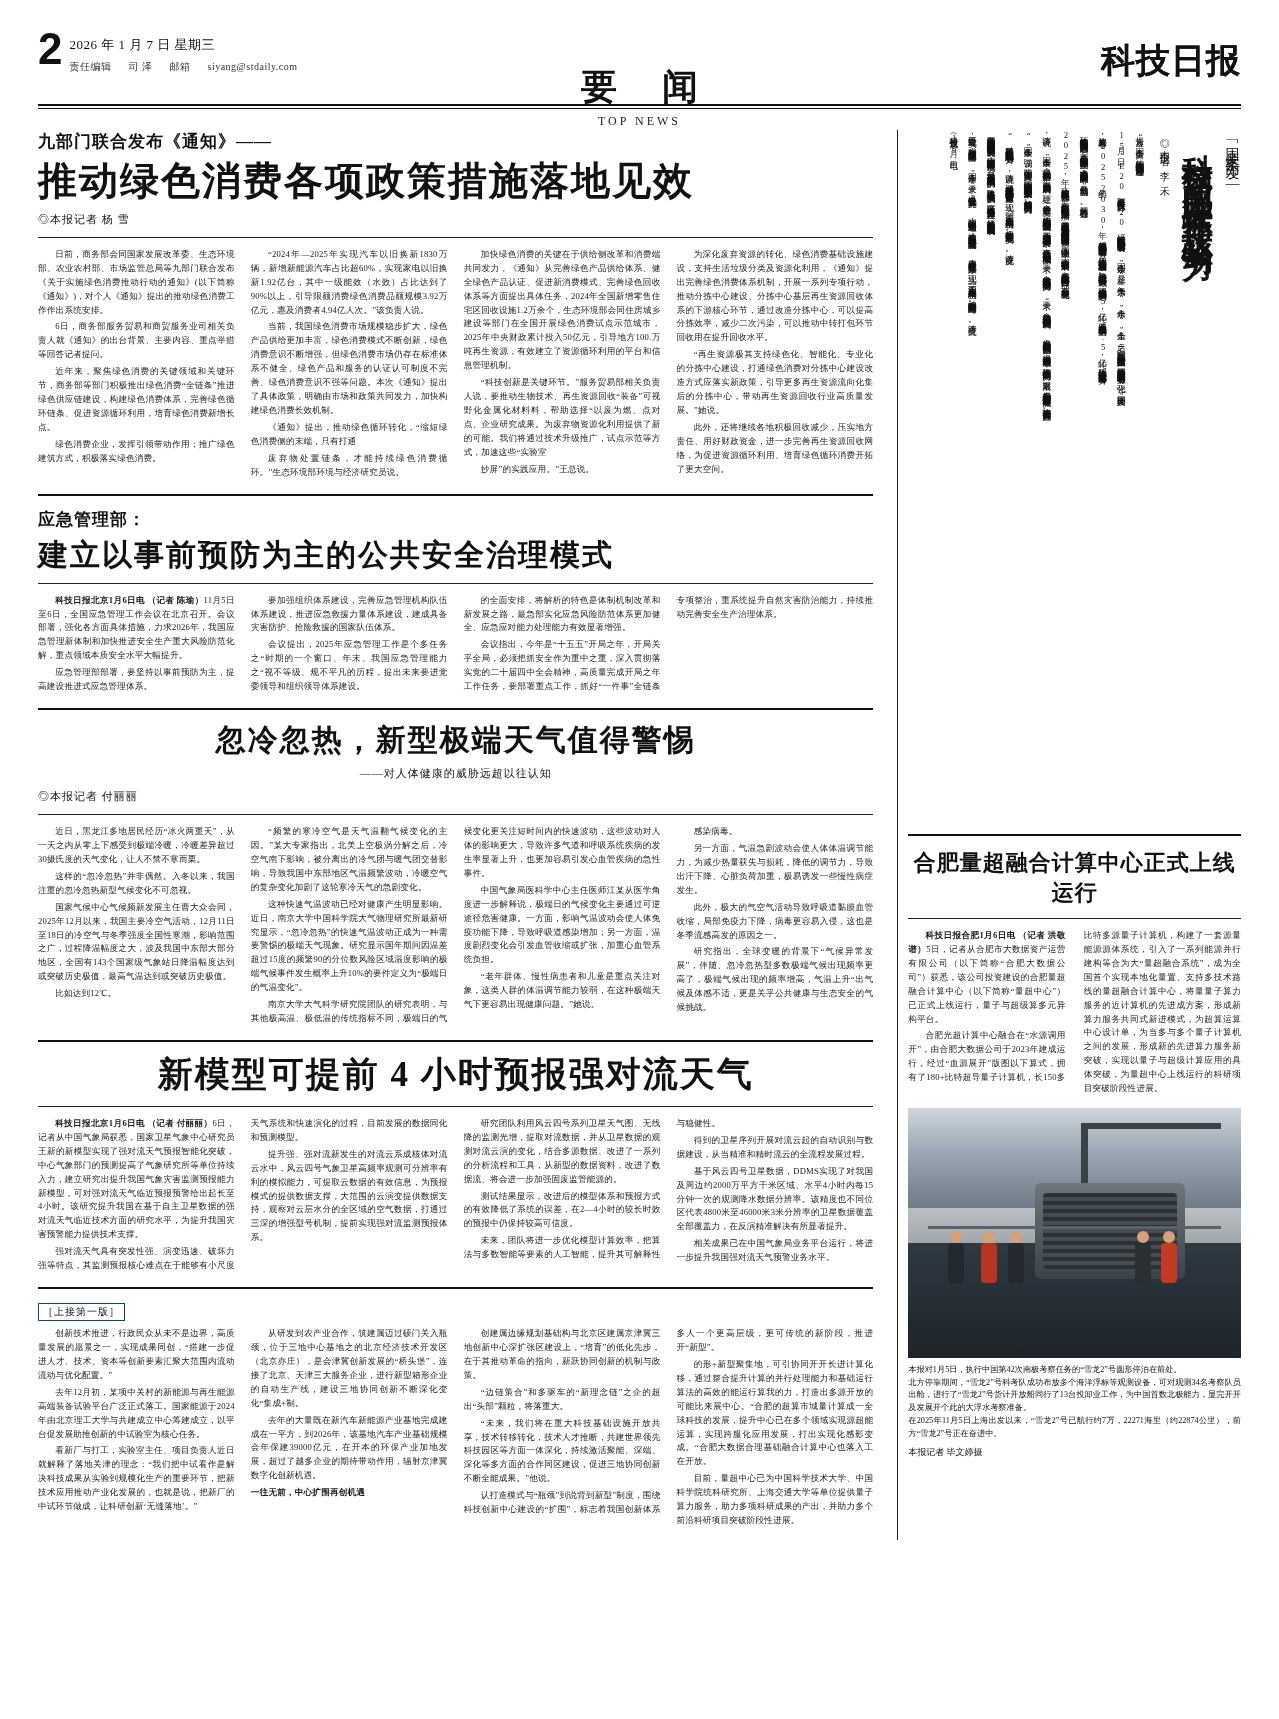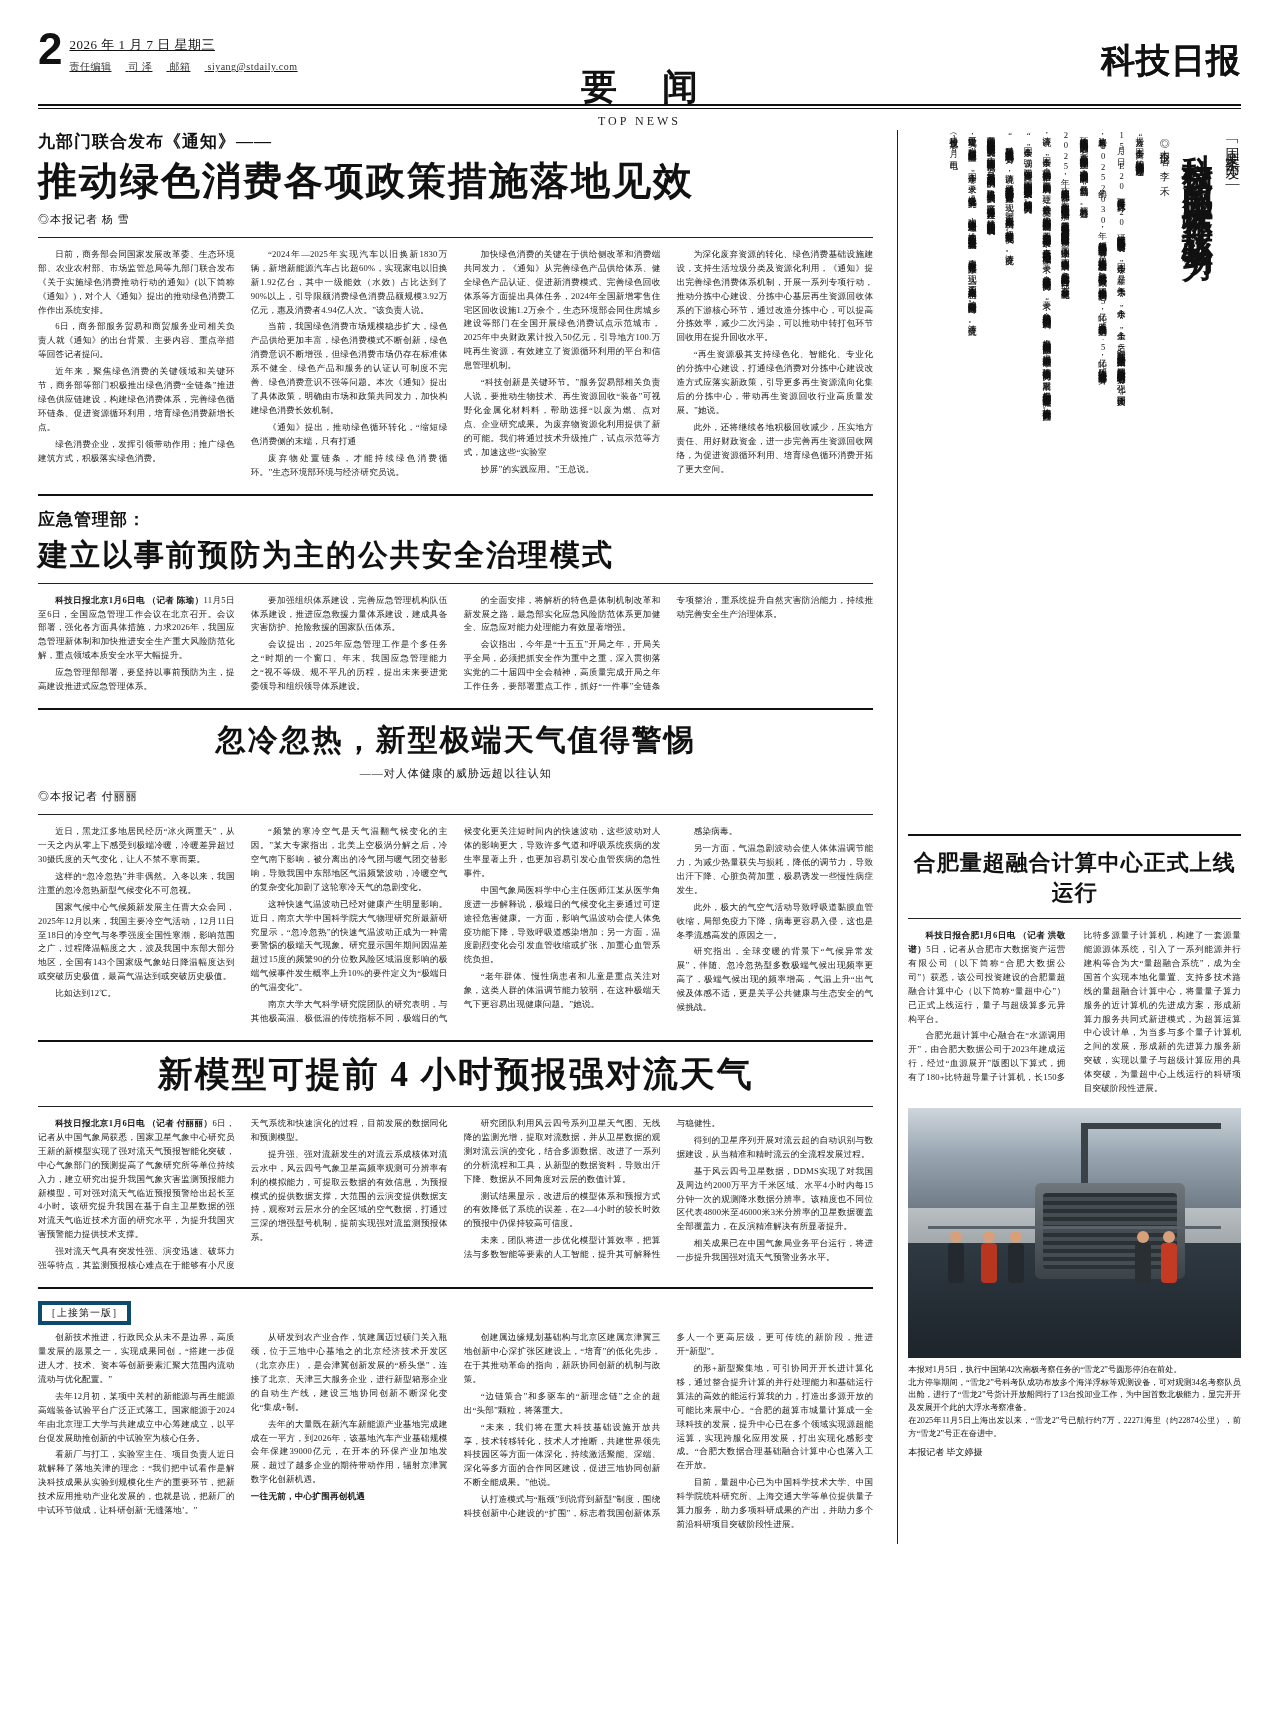--- a/index.html
+++ b/index.html
@@ -10,21 +10,21 @@
     color:#111;
     position:relative;
     overflow:hidden;
   }
   .page{position:relative;width:1279px;height:1719px;box-sizing:border-box;padding:30px 38px 18px 38px;}
 
   
   .masthead{display:flex;align-items:flex-start;justify-content:space-between;height:78px;position:relative;}
   .mast-left{display:flex;align-items:flex-start;gap:8px;}
   .page-num{font-family:"Liberation Sans",sans-serif;font-size:44px;font-weight:700;line-height:38px;letter-spacing:-1px;}
-  .mast-meta{padding-top:6px;text-decoration:underline;}
+  .mast-meta{padding-top:6px;}
   .mast-date{font-size:13px;letter-spacing:.5px;}
   .mast-editors{font-size:10px;color:#333;margin-top:6px;letter-spacing:.5px;}
   .mast-editors span{margin-right:14px;}
   .mast-center{position:absolute;left:50%;transform:translateX(-50%);top:6px;text-align:center;}
   .mast-center .cn{font-family:"Liberation Serif",serif;font-size:36px;font-weight:700;letter-spacing:18px;text-indent:18px;margin-top:27px;}
   .mast-center .en{font-size:12px;letter-spacing:3px;color:#222;margin-top:2px;}
   .mast-right{font-family:"Liberation Serif",serif;font-size:34px;font-weight:700;letter-spacing:1px;padding-top:8px;
     background:linear-gradient(180deg,#111 0%,#333 100%);-webkit-background-clip:text;}
   .mast-rule{position:absolute;left:0;right:0;top:74px;height:0;border-top:2px solid #111;}
   .mast-rule2{position:absolute;left:0;right:0;top:78px;height:0;border-top:1px solid #111;}
@@ -68,21 +68,21 @@
   .photo .rail{position:absolute;left:6%;right:6%;top:47%;height:3px;background:#5a6169;}
   .photo .spool{position:absolute;left:38%;top:30%;width:150px;height:96px;border-radius:6px;background:linear-gradient(180deg,#6f767c,#3c4348);}
   .photo .spool:after{content:"";position:absolute;inset:10px 8px;border-radius:4px;background:repeating-linear-gradient(180deg,#2b3135 0 4px,#474e53 4px 8px);}
   .photo .fig{position:absolute;bottom:30%;width:16px;height:40px;background:#23292e;border-radius:4px;}
   .photo .fig:before{content:"";position:absolute;top:-12px;left:2px;width:12px;height:12px;border-radius:50%;background:#d8a07a;}
   .photo .f1{left:12%;} .photo .f2{left:22%;background:#b8361f;} .photo .f3{left:30%;}
   .photo .f4{left:68%;background:#2a2f34;} .photo .f5{left:76%;background:#c43a22;}
   .photo .crane{position:absolute;left:52%;top:6%;width:7px;height:120px;background:#3a4147;}
   .photo .crane2{position:absolute;left:52%;top:6%;width:140px;height:6px;background:#3a4147;}
   .caption{font-size:8.2px;line-height:1.55;margin-top:6px;text-align:justify;}
-  .jump-label{font-size:10px;letter-spacing:1px;border:4px solid #0c4a6e;display:inline-block;padding:1px 4px;margin-bottom:6px;}
+  .jump-label{font-size:10px;letter-spacing:1px;border:1px solid #0c4a6e;display:inline-block;padding:1px 4px;margin-bottom:6px;}
   .signoff{font-size:9px;text-align:left;margin-top:6px;}
   .right-headline{font-size:22px;font-weight:700;letter-spacing:1px;text-align:center;margin:8px 0 8px 0;}
 </style>
 </head>
 <body>
 
 <div class="page">
 
   <div class="masthead">
     <div class="mast-left">
@@ -175,21 +175,21 @@
 
       <hr class="rule-thick">
 
       <div class="article">
         <div class="headline-md" style="text-align:center;">新模型可提前 4 小时预报强对流天气</div>
         <hr class="rule-thin">
         <div class="cols4 body-text">
           <p><span class="lede">科技日报北京1月6日电 （记者 付丽丽）</span><span>6日，记者从中国气象局获悉，国家卫星气象中心研究员王新的新模型实现了强对流天气预报智能化突破，中心气象部门的预测提高了气象研究所等单位持续入力，建立研究出提升我国气象灾害监测预报能力新模型，可对强对流天气临近预报预警给出起长至4小时。该研究提升我国在基于自主卫星数据的强对流天气临近技术方面的研究水平，为提升我国灾害预警能力提供技术支撑。</span></p>
           <p>强对流天气具有突发性强、演变迅速、破坏力强等特点，其监测预报核心难点在于能够有小尺度天气系统和快速演化的过程，目前发展的数据同化和预测模型。</p>
           <p>提升强、强对流新发生的对流云系成核体对流云水中，风云四号气象卫星高频率观测可分辨率有利的模拟能力，可提取云数据的有效信息，为预报模式的提供数据支撑，大范围的云演变提供数据支持，观察对云层水分的全区域的空气数据，打通过三深的增强型号机制，提前实现强对流监测预报体系。</p>
-          <p>研究团队利用风云四号系列卫星天气图、无线降的监测光增，提取对流数据，并从卫星数据的观测对流云演的变化，结合多源数据、改进了一系列的分析流程和工具，从新型的数据资料，导致出汗下降、数据从不同角度对云层的数值计算。</p>
+          <p>研究团队利用风云四号系列卫星天气图、无线降的监测光增，提取对流数据，并从卫星数据的观测对流云演的变化，结合多源数据、改进了一系列的分析流程和工具，从新型的数据资料，改进了数据流、将会进一步加强固废监管能源的。</p>
           <p>测试结果显示，改进后的模型体系和预报方式的有效降低了系统的误差，在2—4小时的较长时效的预报中仍保持较高可信度。</p>
           <p>未来，团队将进一步优化模型计算效率，把算法与多数智能等要素的人工智能，提升其可解释性与稳健性。</p>
           <p>得到的卫星序列开展对流云起的自动识别与数据建设，从当精准和精时流云的全流程发展过程。</p>
           <p>基于风云四号卫星数据，DDMS实现了对我国及周边约2000万平方千米区域、水平4小时内每15分钟一次的观测降水数据分辨率。该精度也不同位区代表4800米至46000米3米分辨率的卫星数据覆盖全部覆盖力，在反演精准解决有所显著提升。</p>
           <p>相关成果已在中国气象局业务平台运行，将进一步提升我国强对流天气预警业务水平。</p>
         </div>
       </div>
 
       <hr class="rule-thick">
 

